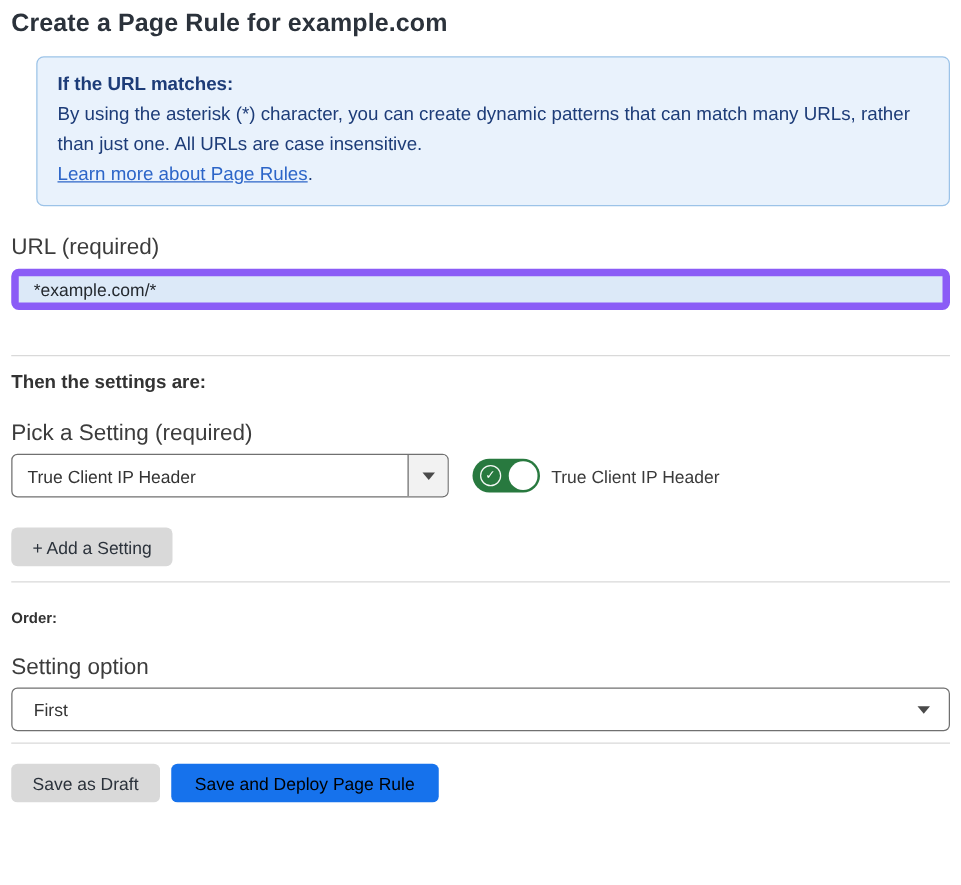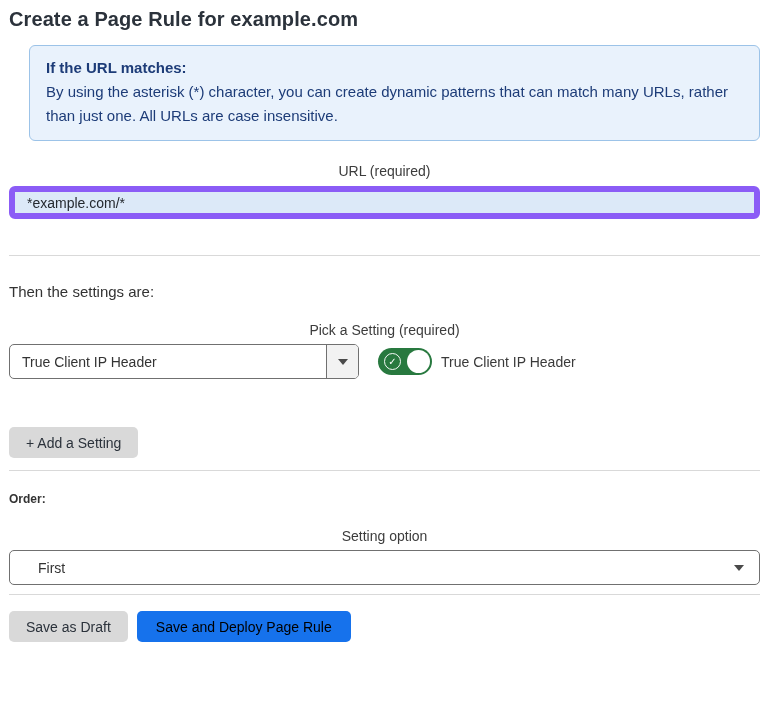--- a/index.html
+++ b/index.html
@@ -33,23 +33,22 @@
   .info-box .info-heading { font-weight: 700; }
   .info-box a.info-link {
     color: #2c65c8;
     text-decoration: underline;
     cursor: pointer;
   }
 
   .field-label {
     display: block;
     margin-top: 22px;
-    font-size: 14px;
+    font-size: 18px;
     color: #3c3c3c;
-    text-align: center;
   }
 
   .url-input {
     margin-top: 7px;
     width: 100%;
     height: 33px;
     background: #dce9f8;
     border: 6px solid #8b5cf6;
     border-radius: 6px;
     padding: 0 12px;
@@ -62,23 +61,23 @@
   .divider {
     border: none;
     border-top: 1px solid #d9d9d9;
     height: 0;
   }
   .divider-1 { margin-top: 36px; }
   .divider-2 { margin-top: 12px; }
   .divider-3 { margin-top: 9px; }
 
   .section-heading {
-    margin-top: 27px;
+    margin-top: 12px;
     font-size: 15px;
-    font-weight: 400;
+    font-weight: 700;
     color: #333333;
   }
   .order-heading {
     margin-top: 21px;
     font-size: 12px;
     font-weight: 700;
     color: #333333;
   }
 
   .setting-row {
@@ -166,33 +165,33 @@
   }
   .btn-gray {
     background: #d9d9d9;
     color: #2b323b;
   }
   .btn-blue {
     background: #1672ec;
     color: #000000;
     padding: 0 19px;
   }
-  .add-setting-btn { margin-top: 48px; text-align: right; }
+  .add-setting-btn { margin-top: 24px; text-align: right; }
 
   .order-select {
     position: relative;
     margin-top: 6px;
     width: 100%;
     height: 35px;
     background: #ffffff;
     border: 1px solid #707070;
     border-radius: 5px;
     display: flex;
     align-items: center;
-    padding-left: 28px;
+    padding-left: 17px;
     font-size: 14px;
     color: #333333;
     cursor: pointer;
   }
   .order-select .caret-down {
     position: absolute;
     right: 15px;
     top: 14px;
   }
 
@@ -213,20 +212,21 @@
 </head>
 <body>
 
 <div class="page">
 
   <h1 class="page-title">Create a Page Rule for example.com</h1>
 
   <div class="info-box">
     <div class="info-heading">If the URL matches:</div>
     <div class="info-body">By using the asterisk (*) character, you can create dynamic patterns that can match many URLs, rather than just one. All URLs are case insensitive.</div>
+    <div><a class="info-link">Learn more about Page Rules</a><span>.</span></div>
   </div>
 
   <label class="field-label">URL (required)</label>
   <input class="url-input" type="text" value="*example.com/*" style="">
 
   <hr class="divider divider-1">
 
   <h2 class="section-heading">Then the settings are:</h2>
 
   <label class="field-label">Pick a Setting (required)</label>

